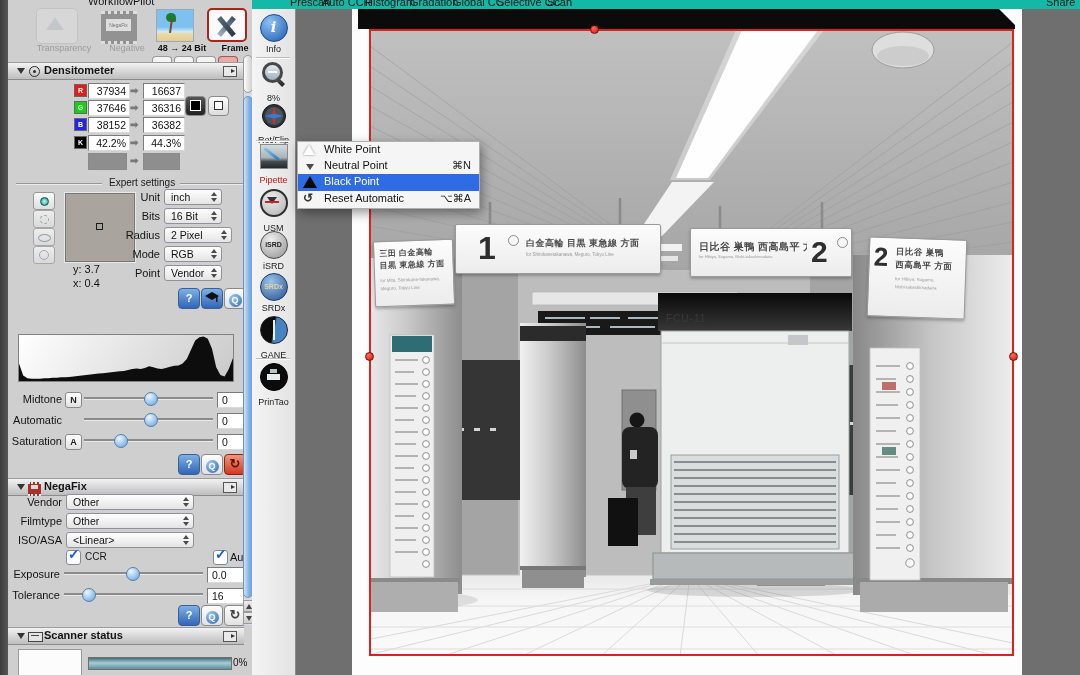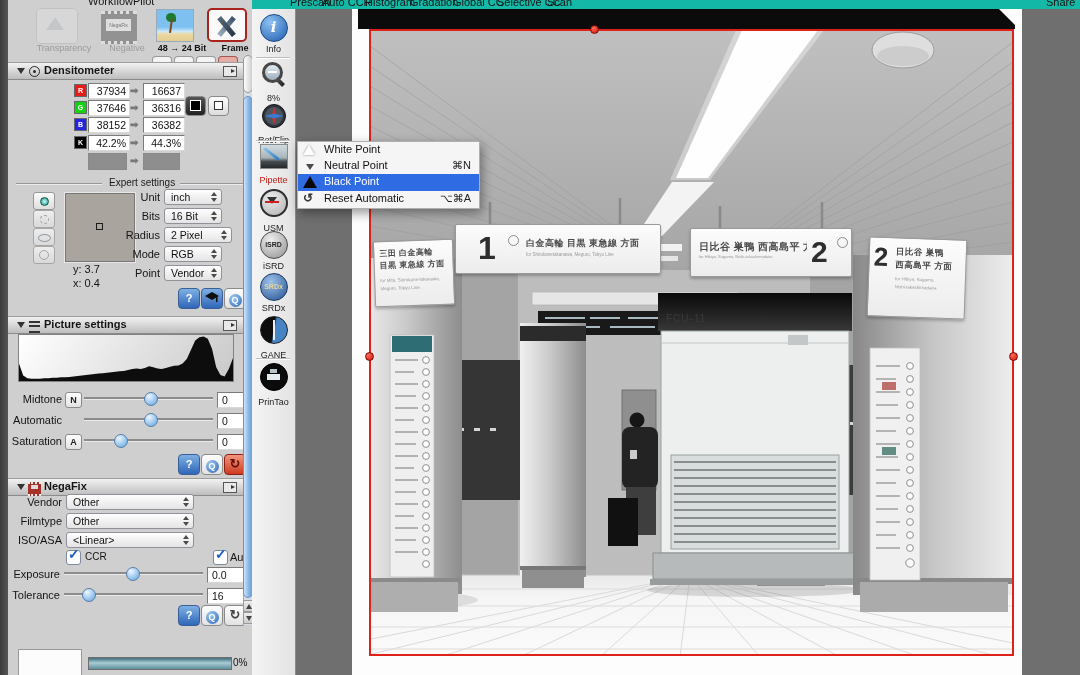--- a/index.html
+++ b/index.html
@@ -243,26 +243,20 @@
 
     <div class="qbtn" style="left:170px;top:288px">?</div>
     <div class="qbtn" style="left:193px;top:288px">
       <svg width="14" height="12" style="margin-top:3px">
           <polygon points="7,0 14,4 7,8 0,4" fill="#101010"></polygon>
           <rect x="11" y="4" width="1.5" height="6" fill="#101010"></rect>
         </svg>
     </div>
     <div class="whbtn" style="left:216px;top:288px"><span class="qcirc">Q</span></div>
 
-    <div class="phead" style="top:316px">
-      <span class="disc"></span>
-      <span class="burger-ic"></span>
-      <span class="ptitle">Picture settings</span>
-      <span class="pout"></span>
-    </div>
 
     <div style="position:absolute;left:10px;top:334px;width:214px;height:46px;background:linear-gradient(125deg,#ffffff,#c9c9c9);border:1px solid #828282">
       <svg width="214" height="46" style="display:block">
         <polygon points="0,46 0.0,28.5 4.2,40.5 8.4,43.2 12.6,43.7 16.8,43.7 21.0,43.7 25.2,43.2 29.4,43.2 33.6,42.8 37.8,42.8 42.0,42.3 46.2,42.3 50.4,41.9 54.5,41.4 58.7,40.9 62.9,40.5 67.1,40.0 71.3,39.6 75.5,39.1 79.7,38.6 83.9,38.2 88.1,37.7 92.3,37.3 96.5,36.8 100.7,36.3 104.9,35.9 109.1,35.0 113.3,34.0 117.5,33.6 121.7,34.0 125.9,33.1 130.1,31.3 134.3,32.2 138.5,33.6 142.7,34.0 146.9,33.1 151.1,31.7 155.3,30.8 159.5,30.4 163.6,28.5 167.8,23.9 172.0,14.7 176.2,5.5 180.4,2.3 184.6,1.4 188.8,3.7 193.0,13.8 197.2,32.2 201.4,40.0 205.6,41.4 209.8,34.0 214.0,23.0 214,46" fill="#0d0d0d"></polygon>
       </svg>
     </div>
 
     <div class="flabel" style="left:0px;top:393px;width:54px">Midtone</div>
     <div class="badge" style="left:57px;top:392px">N</div>
     <div class="track" style="left:76px;top:392px;width:129px">
@@ -324,20 +318,26 @@
     <div class="track" style="left:56px;top:588px;width:139px">
         <div class="groove"></div>
         <span class="thumb" style="left: calc(17% - 6px);"></span>
       </div>
     <div class="vfield l" style="left:199px;top:588px;width:33px">16</div>
 
     <div class="qbtn" style="left:170px;top:605px">?</div>
     <div class="whbtn" style="left:193px;top:605px"><span class="qcirc">Q</span></div>
     <div class="whbtn" style="left:216px;top:605px;font-size:13px;font-weight:bold;color:#444;line-height:18px">↻</div>
 
+    <div class="phead" style="top:627px">
+      <span class="disc"></span>
+      <span class="scan-ic"></span>
+      <span class="ptitle">Scanner status</span>
+      <span class="pout"></span>
+    </div>
     <div style="position:absolute;left:10px;top:649px;width:62px;height:26px;background:#fcfcfc;border:1px solid #9a9a9a"></div>
     <div style="position:absolute;left:80px;top:657px;width:142px;height:11px;border:1px solid #6f6f6f;background:linear-gradient(#3f6f7d,#a9ccd4 45%,#5d8f9e)"></div>
     <div style="position:absolute;left:225px;top:657px;font-size:10px;color:#141414">0%</div>
 
     <div class="sbtrack"></div>
     <div class="sbwhite"></div>
     <div class="sbblue"></div>
     <div class="sbarr up" style="top:600px"></div>
     <div class="sbarr dn" style="top:612px"></div>
   </div>

